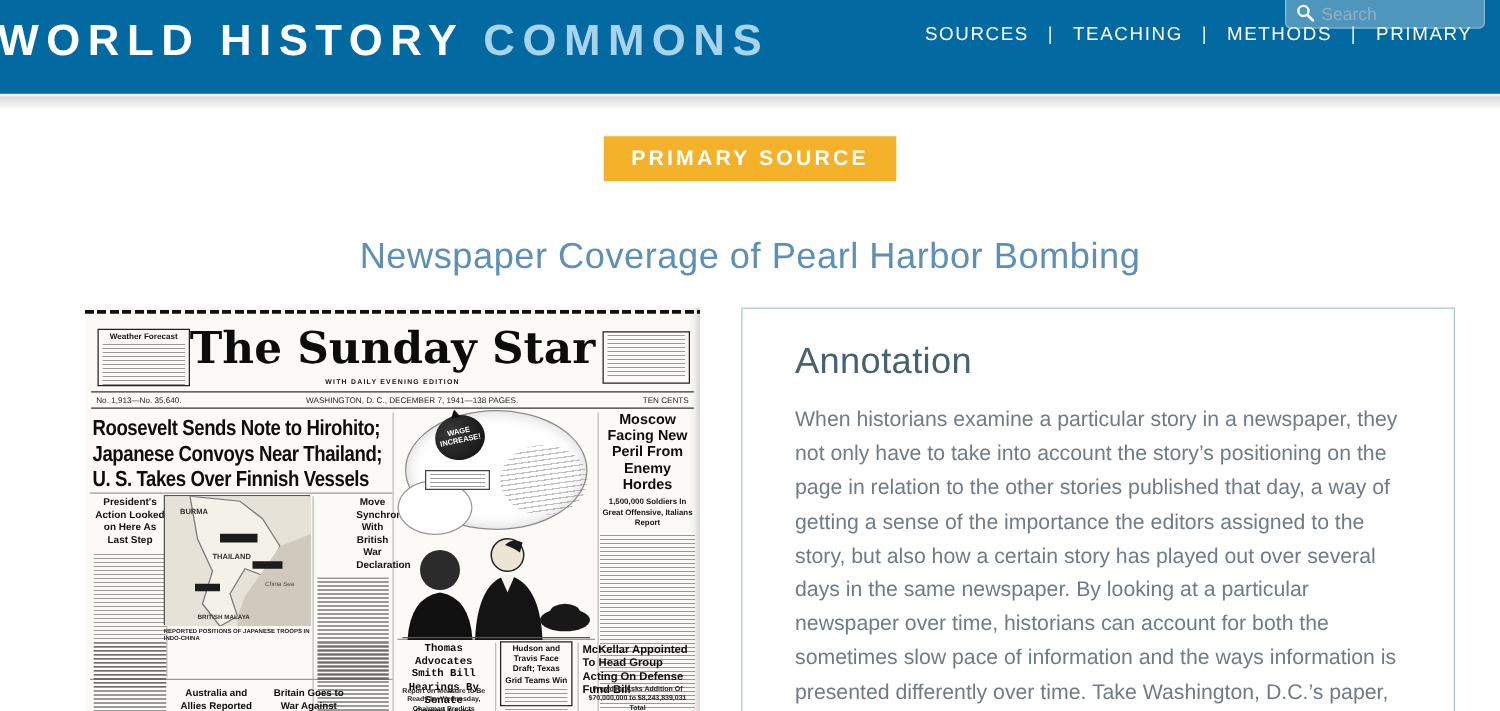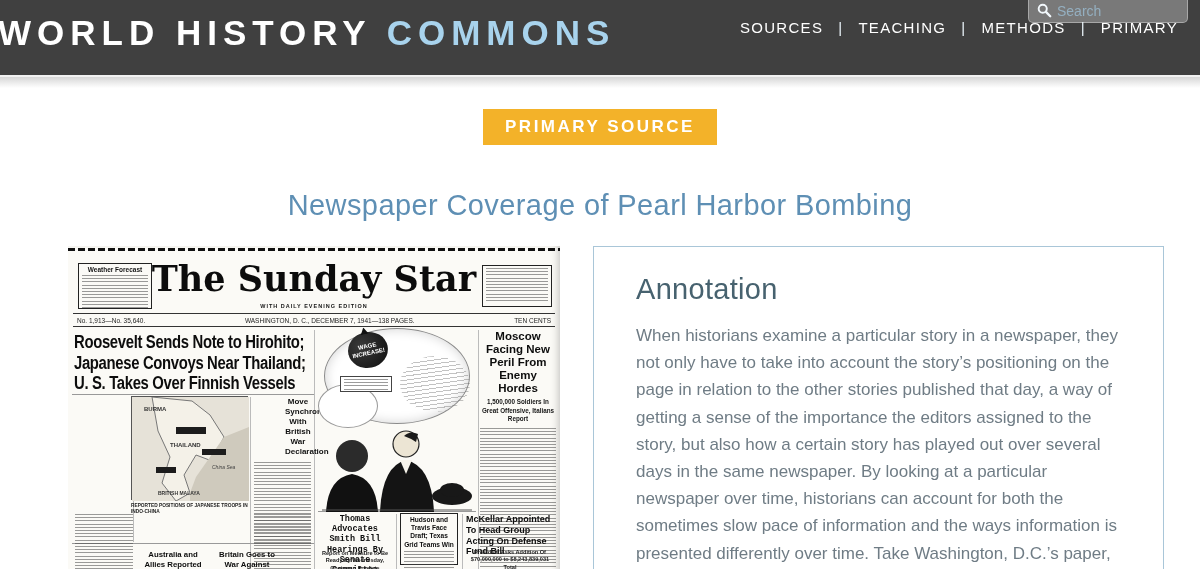--- a/index.html
+++ b/index.html
@@ -1,20 +1,20 @@
 <!DOCTYPE html>
 <html><head>
 <meta charset="utf-8">
 <style>
   * { box-sizing: border-box; margin: 0; padding: 0; }
   html, body { width: 1200px; height: 569px; overflow: hidden; background: #ffffff;
     font-family: "Liberation Sans", sans-serif; }
 
   
-  .site-header { position: relative; height: 75px; background: #404040; }
+  .site-header { position: relative; height: 75px; background: #0369a1; }
   .logo { position: absolute; left: -2px; top: 13px; font-size: 35px; font-weight: bold;
     letter-spacing: 6px; color: #ffffff; white-space: nowrap; text-decoration: none; }
   .logo .lt2 { color: #a8d3ed; }
   .searchbox { position: absolute; right: 12px; top: -8px; width: 160px; height: 31px;
     background: rgba(255,255,255,0.30); border: 1px solid rgba(255,255,255,0.35);
     border-radius: 5px; display: flex; align-items: flex-end; padding: 3px 8px; }
   .searchbox svg { width: 15px; height: 15px; margin: 0 5px 1px 0; flex: none; }
   .searchbox input { background: transparent; border: none; outline: none; width: 120px;
     font-size: 14px; color: #eef6fb; font-family: "Liberation Sans", sans-serif; }
   .searchbox input::placeholder { color: #94afc0; }
@@ -165,20 +165,24 @@
     <div class="np-rule-h" style="top:148px; left:4px; width:242px;"></div>
     <div class="np-rule-v" style="left:65px; top:151px; height:145px;"></div>
     <div class="np-rule-v" style="left:182px; top:151px; height:181px;"></div>
     <div class="np-rule-v" style="left:246px; top:84px; height:248px;"></div>
     <div class="np-rule-v" style="left:410px; top:84px; height:248px;"></div>
     <div class="np-rule-v" style="left:328px; top:268px; height:64px;"></div>
     <div class="np-rule-v" style="left:394px; top:268px; height:64px;"></div>
     <div class="np-rule-h" style="top:265px; left:250px; width:158px;"></div>
     <div class="np-rule-h" style="top:297px; left:4px; width:242px;"></div>
 
+    <div class="col1">
+      <div class="subhead">President's Action Looked on Here As Last Step</div>
+      <div class="tl" style="height:108px; margin-top:6px;"></div>
+    </div>
 
     <div class="map-wrap">
       <svg viewBox="0 0 117 104" width="117" height="104">
         <rect x="0" y="0" width="117" height="104" fill="#e6e2d8"></rect>
         <path d="M20,0 L60,4 L78,18 L92,40 L80,64 L64,58 L52,78 L58,96 L44,104 L30,86 L38,60 L26,34 Z" fill="#f4f1e8" stroke="#777" stroke-width="1"></path>
         <path d="M92,40 L117,30 L117,104 L58,104 L58,96 L64,80 Z" fill="#cfcabd"></path>
         <rect x="44" y="30" width="30" height="7" fill="#1c1c1c"></rect>
         <rect x="70" y="52" width="24" height="6" fill="#1c1c1c"></rect>
         <rect x="24" y="70" width="20" height="6" fill="#1c1c1c"></rect>
         <text x="12" y="14" font-size="6" font-weight="bold" fill="#333">BURMA</text>

